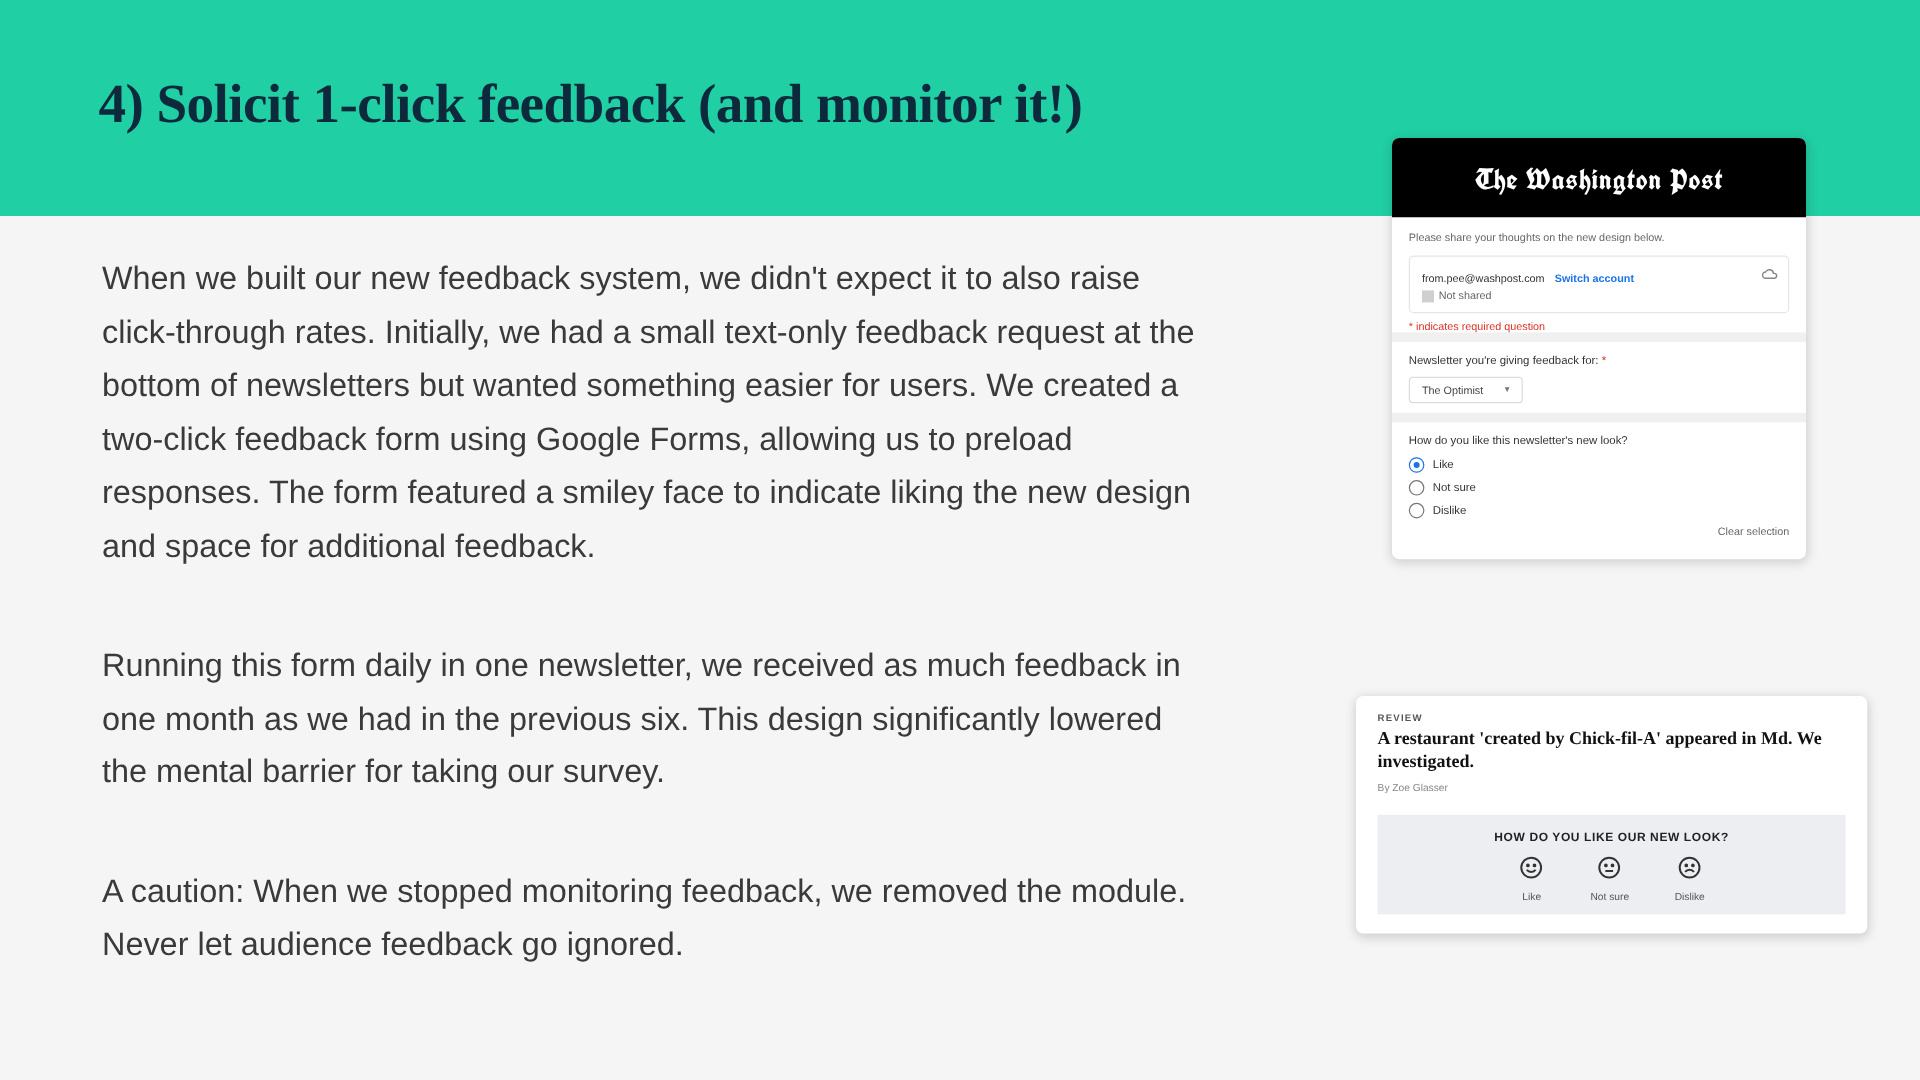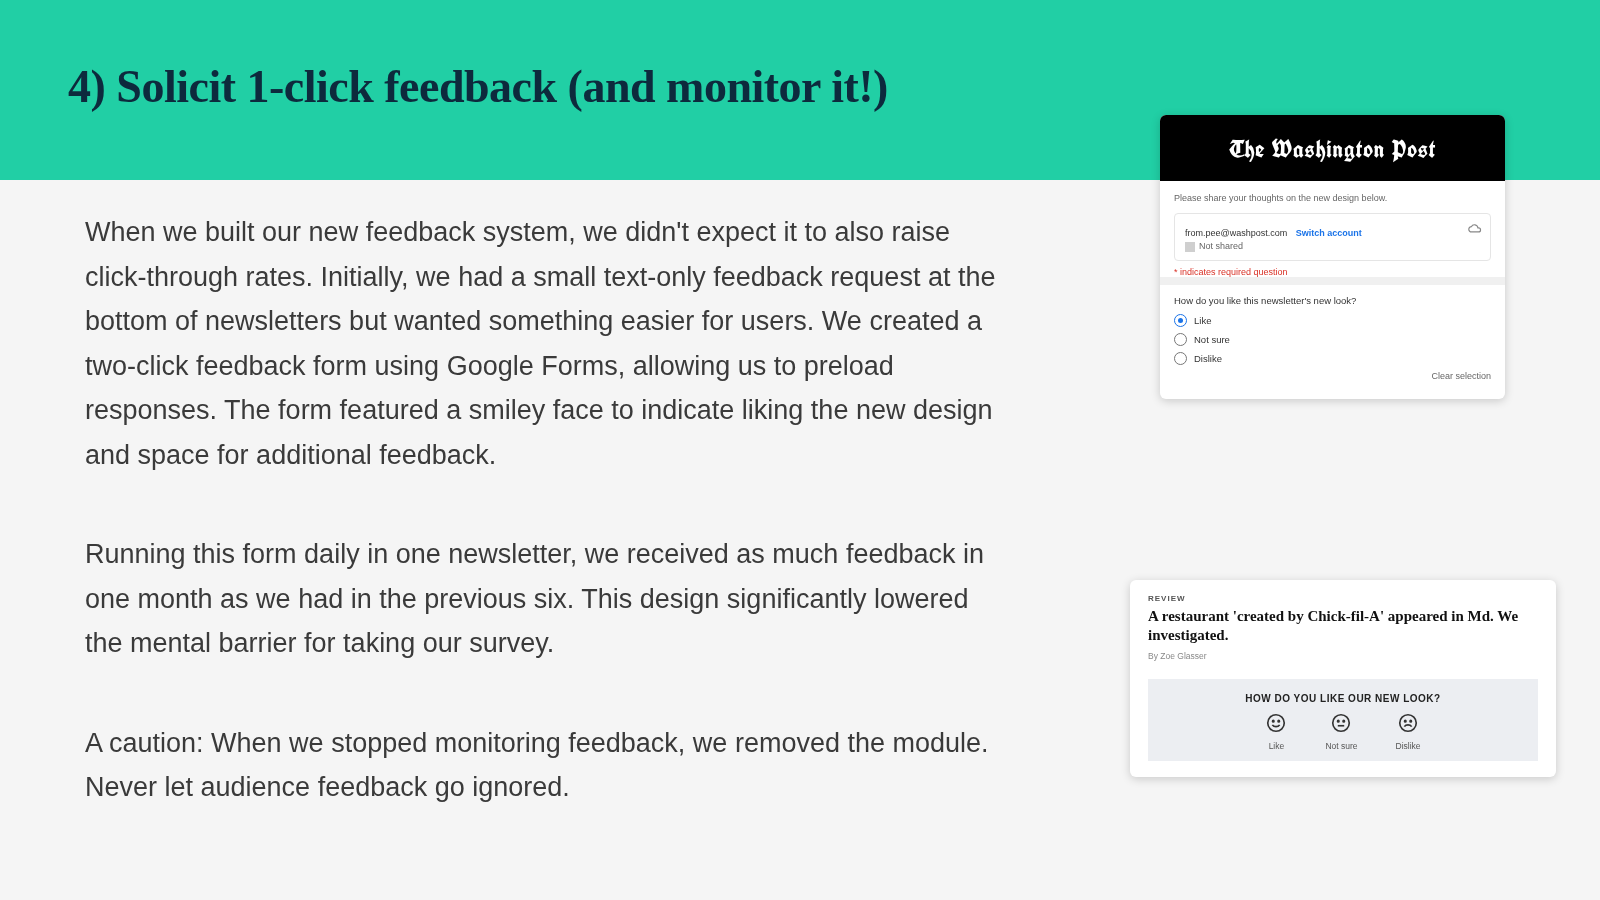--- a/index.html
+++ b/index.html
@@ -1,17 +1,17 @@
 <!DOCTYPE html>
 <html><head>
 <meta charset="utf-8">
 <style>
   html,body{margin:0;padding:0;width:1600px;height:900px;background:#f5f5f5;font-family:Arial,Helvetica,sans-serif;overflow:hidden;}
   .banner{position:absolute;left:0;top:0;width:1600px;height:180px;background:#21cfa5;}
-  .heading{position:absolute;left:68px;top:60px;font-family:Georgia,'Times New Roman',serif;font-size:46px;font-weight:700;color:#0d2a3d;letter-spacing:-0.5px;}
+  .heading{position:absolute;left:82px;top:60px;font-family:Georgia,'Times New Roman',serif;font-size:46px;font-weight:700;color:#0d2a3d;letter-spacing:-0.5px;}
   .body-col{position:absolute;left:85px;top:210px;width:920px;color:#3a3a3a;font-size:27px;line-height:1.65;}
   .body-col p{margin:0 0 55px 0;font-weight:400;}
   
   .card{position:absolute;background:#fff;border-radius:6px;box-shadow:0 2px 10px rgba(0,0,0,0.18);}
   .card1{left:1160px;top:115px;width:345px;}
   .wp-header{background:#000;color:#fff;text-align:center;padding:18px 0 16px;font-family:'Old English Text MT','UnifrakturCook',Georgia,serif;font-size:24px;letter-spacing:0.5px;border-radius:6px 6px 0 0;}
   .c1-body{padding:12px 14px 10px;}
   .c1-title{font-size:17px;font-weight:600;color:#222;margin-bottom:3px;}
   .c1-sub{font-size:9px;color:#666;margin-bottom:10px;}
   .c1-box{border:1px solid #e5e5e5;border-radius:4px;padding:8px 10px;margin-bottom:6px;position:relative;}
@@ -66,20 +66,27 @@
       <span class="cloud-icon">
         <svg width="14" height="14" viewBox="0 0 24 24" fill="none" stroke="#888" stroke-width="2">
             <path d="M18 10h-1a6 6 0 0 0-11.3-2A4.5 4.5 0 0 0 6 17h12a3.5 3.5 0 0 0 0-7z"></path>
           </svg>
       </span>
       <div class="c1-notshared"><span class="docicon"></span><span>Not shared</span></div>
     </div>
 
     <div class="c1-req">* indicates required question</div>
 
+    <div class="c1-section">
+      <div class="c1-q"><span>Newsletter you're giving feedback for: </span><span class="ast">*</span></div>
+      <div class="dd">
+        <span>The Optimist</span>
+        <span class="chev">▾</span>
+      </div>
+    </div>
 
     <div class="c1-section">
       <div class="c1-q">How do you like this newsletter's new look?</div>
       <div class="radio-row">
         <span class="radio sel"></span>
         <span>Like</span>
       </div>
       <div class="radio-row">
         <span class="radio"></span>
         <span>Not sure</span>

